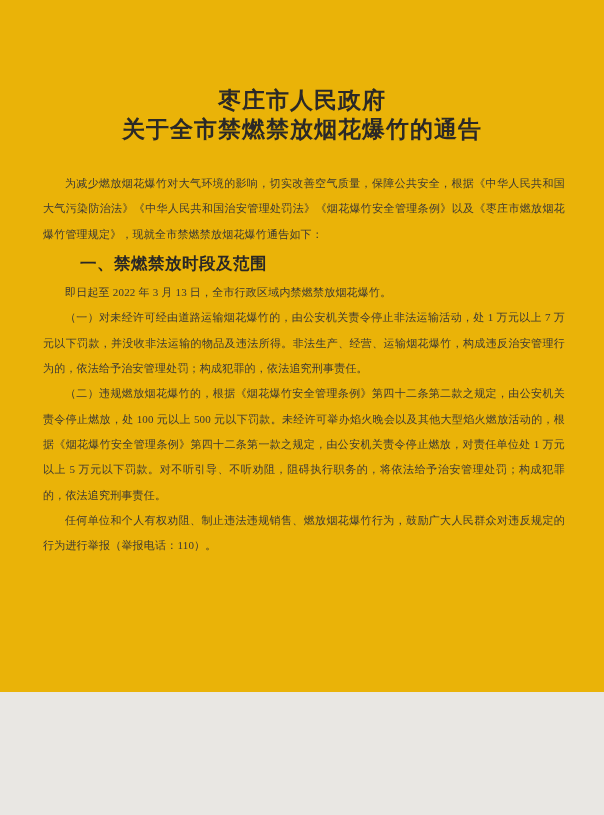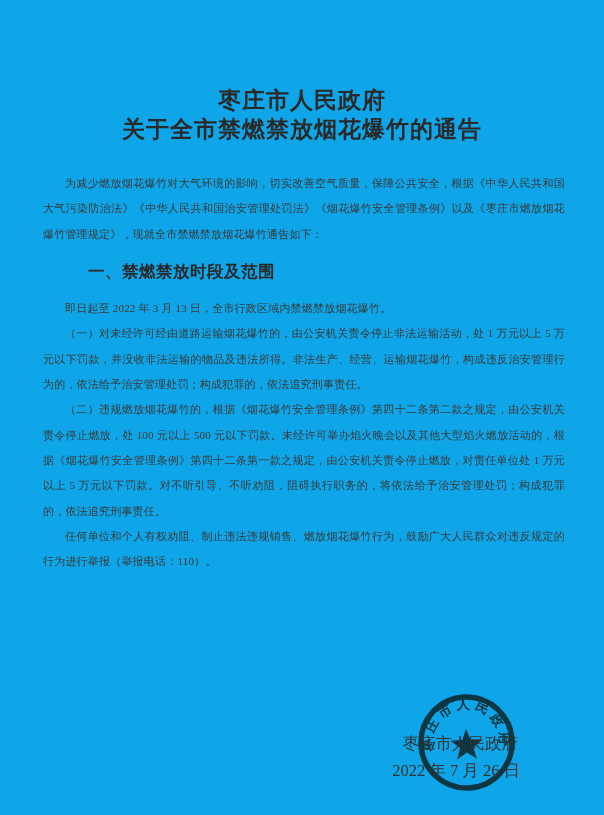--- a/index.html
+++ b/index.html
@@ -3,23 +3,23 @@
 <meta charset="utf-8">
 <style>
   html, body {
     margin: 0;
     padding: 0;
     background: #e9e7e3;
   }
   .page {
     position: relative;
     width: 604px;
-    height: 815px;
+    height: 692px;
     margin: 0 auto;
-    background: #0ea5e9;
+    background: #eab308;
     overflow: hidden;
     font-family: "Liberation Serif", "DejaVu Serif", serif;
     color: #3b3835;
   }
   .title-block {
     margin: 86px 0 0 0;
     text-align: center;
     font-weight: bold;
     font-size: 23px;
     line-height: 29px;
@@ -32,21 +32,21 @@
   }
   .para {
     margin: 0;
     font-size: 11px;
     line-height: 25.3px;
     text-align: justify;
     text-indent: 2em;
     letter-spacing: 0.2px;
   }
   .heading {
-    margin: 12px;
+    margin: 4px;
     font-size: 16.5px;
     line-height: 25.3px;
     text-indent: 2em;
     font-weight: bold;
     font-family: "Liberation Sans", "DejaVu Sans", sans-serif;
     color: #2a2826;
     letter-spacing: 0.5px;
   }
   .signature-block {
     position: absolute;
@@ -78,21 +78,21 @@
 
   <h1 class="title-block">
     <div>枣庄市人民政府</div>
     <div>关于全市禁燃禁放烟花爆竹的通告</div>
   </h1>
 
   <div class="content">
     <p class="para">为减少燃放烟花爆竹对大气环境的影响，切实改善空气质量，保障公共安全，根据《中华人民共和国大气污染防治法》《中华人民共和国治安管理处罚法》《烟花爆竹安全管理条例》以及《枣庄市燃放烟花爆竹管理规定》，现就全市禁燃禁放烟花爆竹通告如下：</p>
     <p class="heading">一、禁燃禁放时段及范围</p>
     <p class="para">即日起至 2022 年 3 月 13 日，全市行政区域内禁燃禁放烟花爆竹。</p>
-    <p class="para">（一）对未经许可经由道路运输烟花爆竹的，由公安机关责令停止非法运输活动，处 1 万元以上 5 万元以下罚款，并没收非法运输的物品及违法所得。非法生产、经营、运输烟花爆竹，构成违反治安管理行为的，依法给予治安管理处罚；构成犯罪的，依法追究刑事责任。</p>
+    <p class="para">（一）对未经许可经由道路运输烟花爆竹的，由公安机关责令停止非法运输活动，处 1 万元以上 7 万元以下罚款，并没收非法运输的物品及违法所得。非法生产、经营、运输烟花爆竹，构成违反治安管理行为的，依法给予治安管理处罚；构成犯罪的，依法追究刑事责任。</p>
     <p class="para">（二）违规燃放烟花爆竹的，根据《烟花爆竹安全管理条例》第四十二条第二款之规定，由公安机关责令停止燃放，处 100 元以上 500 元以下罚款。未经许可举办焰火晚会以及其他大型焰火燃放活动的，根据《烟花爆竹安全管理条例》第四十二条第一款之规定，由公安机关责令停止燃放，对责任单位处 1 万元以上 5 万元以下罚款。对不听引导、不听劝阻，阻碍执行职务的，将依法给予治安管理处罚；构成犯罪的，依法追究刑事责任。</p>
     <p class="para">任何单位和个人有权劝阻、制止违法违规销售、燃放烟花爆竹行为，鼓励广大人民群众对违反规定的行为进行举报（举报电话：110）。</p>
   </div>
 
   <svg class="seal" viewBox="0 0 100 100" aria-hidden="true">
     <defs>
       <path id="sealArc" d="M 20.6,67 A 34 34 0 1 1 79.4,67" fill="none"></path>
     </defs>
     <circle cx="50" cy="50" r="46" fill="none" stroke="#cc3527" stroke-width="5.5"></circle>
     <text font-size="13.5" font-weight="bold" fill="#cc3527" letter-spacing="4" font-family="Liberation Serif, DejaVu Serif, serif">

